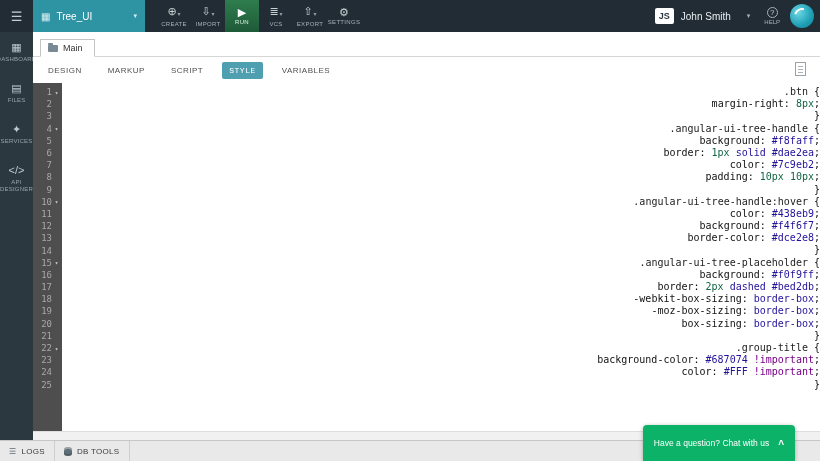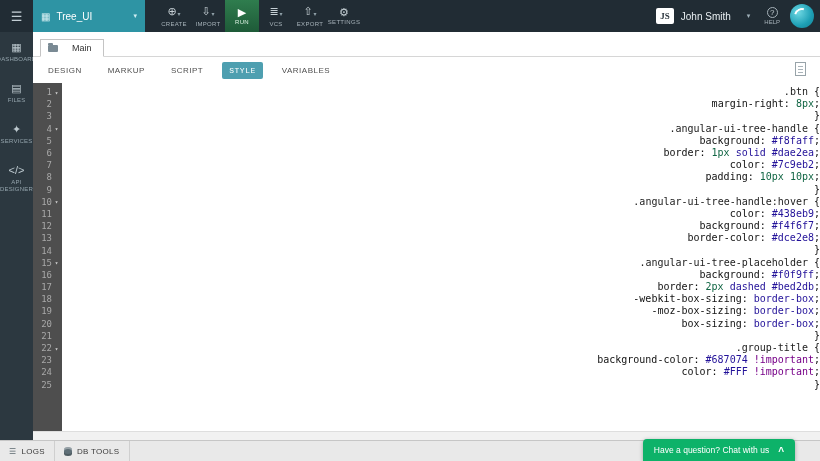--- a/index.html
+++ b/index.html
@@ -22,21 +22,21 @@
     justify-content:center; gap:1px; color:#aeb9bf; cursor:pointer; }
   .menu-item.highlight { background:linear-gradient(#2f7d4e,#1e5a38); }
   .mi-top { display:flex; align-items:flex-start; gap:1px; font-size:11px;
     color:#c6d0d5; line-height:11px; }
   .highlight .mi-top { color:#fff; }
   .mi-caret { font-size:6px; color:#8fa0a8; margin-top:3px; }
   .mi-label { font-size:6px; letter-spacing:.3px; color:#a5b1b8; }
   .highlight .mi-label { color:#d9efe1; }
   .topbar-right { margin-left:auto; display:flex; align-items:center; padding-right:6px; }
   .js-badge { background:#fff; color:#2a353d; font-size:9px; font-weight:bold;
-    padding:3px 4px; border-radius:2px;font-family:Liberation Serif, serif; }
+    padding:3px 4px; border-radius:2px; }
   .user-name { color:#e8eef1; font-size:10px; margin-left:7px; }
   .user-caret { color:#9fb0b8; font-size:7px; margin-left:16px; }
   .help { display:flex; flex-direction:column; align-items:center; color:#a5b1b8;
     font-size:6px; gap:1px; margin-left:14px; cursor:pointer; }
   .help-circle { width:11px; height:11px; border:1px solid #a5b1b8; border-radius:50%;
     font-size:8px; line-height:10px; text-align:center; color:#c6d0d5; }
   .logo { width:24px; height:24px; border-radius:50%; margin-left:10px; position:relative;
     background:radial-gradient(circle at 35% 35%, #6fd8e3, #1d9fb5 60%, #157f92); }
   .logo::after { content:""; position:absolute; inset:4px; border:2px solid transparent;
     border-top-color:#fff; border-radius:50%; transform:rotate(-30deg); }
@@ -46,21 +46,21 @@
   .side-item { display:flex; flex-direction:column; align-items:center; gap:3px;
     padding:10px 1px; color:#8fa0a8; cursor:pointer; }
   .side-glyph { font-size:11px; color:#bcc8ce; line-height:11px; }
   .side-label { font-size:6px; letter-spacing:.2px; text-align:center; color:#93a3ab; line-height:7px; }
 
   
   .main { position:absolute; top:32px; left:33px; right:0; bottom:21px;
     display:flex; flex-direction:column; background:#fff; }
   .tabstrip { height:25px; background:#fff; border-bottom:1px solid #d6d6d6;
     display:flex; align-items:flex-end; padding-left:7px; }
-  .tab { display:flex; align-items:center; gap:14px; border:1px solid #c4c4c4;
+  .tab { display:flex; align-items:center; gap:5px; border:1px solid #c4c4c4;
     border-bottom:1px solid #fff; margin-bottom:-1px; background:#fff;
     padding:3px 11px 3px 7px; font-size:9px; color:#333; z-index:1; cursor:pointer; }
   .folder-icon { width:10px; height:7px; background:#7a8a94; border-radius:1px; position:relative; }
   .folder-icon::before { content:""; position:absolute; top:-2px; left:0; width:5px; height:2px;
     background:#7a8a94; border-radius:1px 1px 0 0; }
   .subtabs { height:26px; display:flex; align-items:center; padding-left:8px; gap:12px;
     background:#fff; position:relative; flex:0 0 26px; }
   .subtab { font-size:8px; color:#4f4f4f; padding:4px 7px; letter-spacing:.5px; cursor:pointer; }
   .subtab.active { background:#4e9fb0; color:#fff; border-radius:2px;font-family:Liberation Mono, monospace; }
   .page-icon { position:absolute; right:14px; top:5px; width:11px; height:14px;
@@ -89,21 +89,21 @@
   
   .bottombar { position:absolute; left:0; right:0; bottom:0; height:21px; background:#e9e9e9;
     border-top:1px solid #c6c6c6; display:flex; align-items:stretch; }
   .bcell { display:flex; align-items:center; gap:5px; padding:0 9px;
     border-right:1px solid #cfcfcf; font-size:8px; color:#3a3a3a; letter-spacing:.3px; cursor:pointer; }
   .bcell-glyph { font-size:8px; color:#5d6a70; }
   .db-icon { width:8px; height:9px; background:#5f6f77; border-radius:4px/2.5px;
     box-shadow:inset 0 2px 0 rgba(255,255,255,.35), inset 0 -2px 0 rgba(0,0,0,.18); }
 
   
-  .chat { position:absolute; right:25px; bottom:0; height:22px; background:#0db269;
+  .chat { position:absolute; right:25px; bottom:0; height:36px; background:#0db269;
     border-radius:4px 4px 0 0; color:#fff; display:flex; align-items:center; gap:9px;
     padding:0 11px; font-size:8.5px; box-shadow:0 1px 4px rgba(0,0,0,.3); cursor:pointer; z-index:5; }
   .chat-caret { font-weight:bold; font-size:10px; line-height:8px; margin-top:3px; }
 </style>
 </head>
 <body>
 
 <div class="app">
 
   <header class="topbar">

